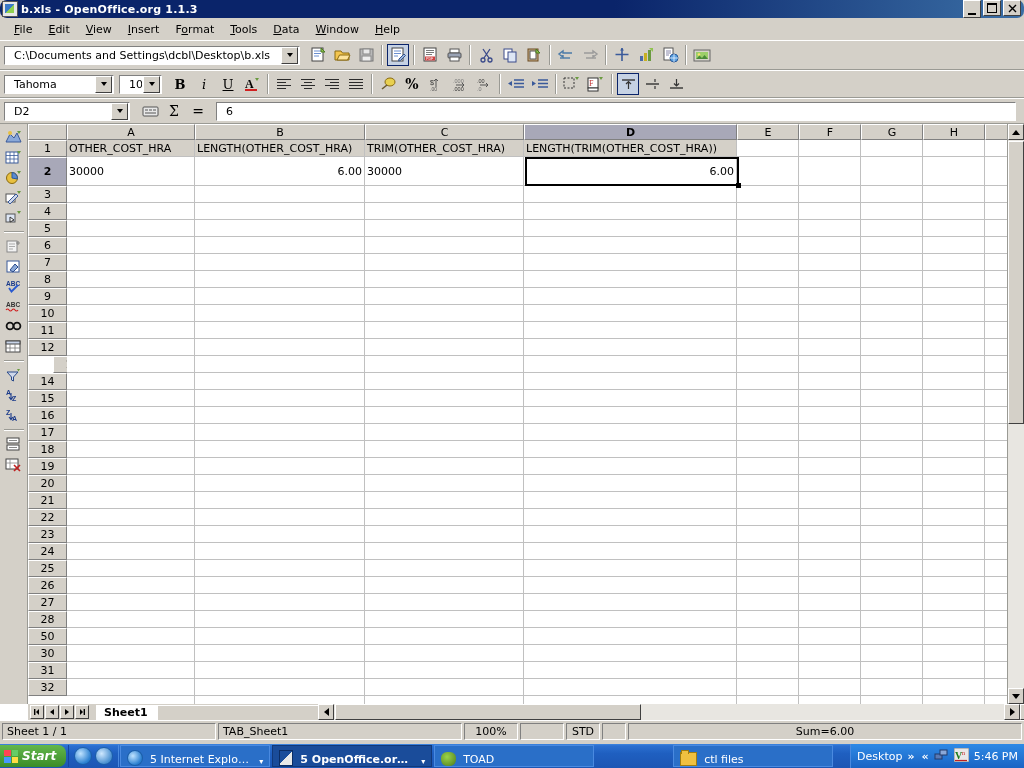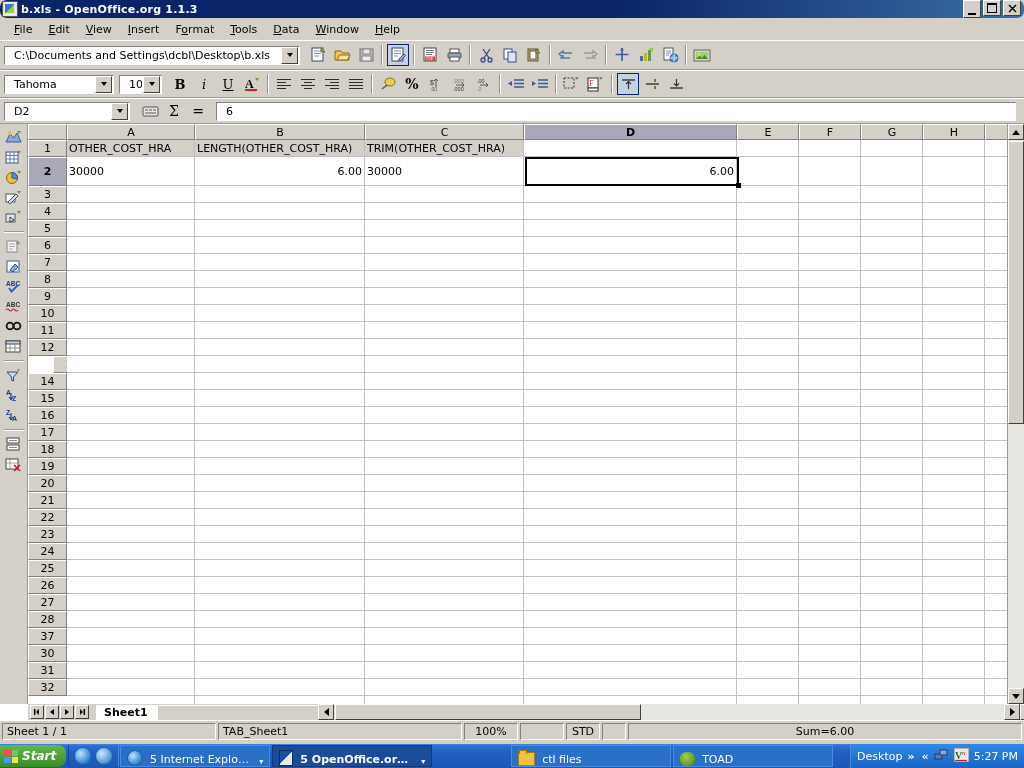--- a/index.html
+++ b/index.html
@@ -627,21 +627,21 @@
           <div class="rh" style="height: 17px;">19</div>
           <div class="rh" style="height: 17px;">20</div>
           <div class="rh" style="height: 17px;">21</div>
           <div class="rh" style="height: 17px;">22</div>
           <div class="rh" style="height: 17px;">23</div>
           <div class="rh" style="height: 17px;">24</div>
           <div class="rh" style="height: 17px;">25</div>
           <div class="rh" style="height: 17px;">26</div>
           <div class="rh" style="height: 17px;">27</div>
           <div class="rh" style="height: 17px;">28</div>
-          <div class="rh" style="height: 17px;">37</div>
+          <div class="rh" style="height: 17px;">50</div>
           <div class="rh" style="height: 17px;">30</div>
           <div class="rh" style="height: 17px;">31</div>
           <div class="rh" style="height: 17px;">32</div>
         </div>
 
       <div class="cells" id="cellsurface">
           <div class="gl-h" style="top: 555px;"></div>
           <div class="gl-h" style="top: 538px;"></div>
           <div class="gl-h" style="top: 521px;"></div>
           <div class="gl-h" style="top: 504px;"></div>
@@ -680,20 +680,21 @@
           <div class="gl-v" style="left: 669px;"></div>
           <div class="gl-v" style="left: 456px;"></div>
           <div class="gl-v" style="left: 297px;"></div>
           <div class="gl-v" style="left: 127px;"></div>
 
         <div class="cursor" style="left:458px;top:17px;width:214px;height:29px;"></div>
         <div class="fillhandle" style="left:669px;top:43px;"></div>
       <div class="cell hdrcell" style="left: 0px; top: 0px; width: 127px; height: 16px;">OTHER_COST_HRA</div>
           <div class="cell hdrcell" style="left: 128px; top: 0px; width: 169px; height: 16px;">LENGTH(OTHER_COST_HRA)</div>
           <div class="cell hdrcell" style="left: 298px; top: 0px; width: 158px; height: 16px;">TRIM(OTHER_COST_HRA)</div>
+          <div class="cell hdrcell" style="left: 457px; top: 0px; width: 212px; height: 16px;">LENGTH(TRIM(OTHER_COST_HRA))</div>
           <div class="cell" style="left: 0px; top: 17px; width: 127px; height: 28px;">30000</div>
           <div class="cell right" style="left: 128px; top: 17px; width: 169px; height: 28px;">6.00</div>
           <div class="cell" style="left: 298px; top: 17px; width: 158px; height: 28px;">30000</div>
           <div class="cell right" style="left: 457px; top: 17px; width: 212px; height: 28px;">6.00</div>
         </div>
 
       <div class="vscroll">
         <div class="sbtn" style="position:absolute;left:0;top:0;width:16px;height:16px;">
           <span class="tri tri-u"></span>
         </div>
@@ -776,45 +777,45 @@
       <span class="lbl">5 Internet Explorer</span>
       <span class="dd">▾</span>
     </div>
 
     <div class="taskbtn active" style="width:160px;">
       <span class="ooico"></span>
       <span class="lbl">5 OpenOffice.org 1.1.3</span>
       <span class="dd">▾</span>
     </div>
 
+    <div class="taskbtn" style="width:160px;">
+      <span class="toadico"></span>
+      <span class="lbl">TOAD</span>
+    </div>
+
     <div class="taskbtn" style="width:160px;margin-left:78px;">
       <span class="folderico"></span>
       <span class="lbl">ctl files</span>
-    </div>
-
-    <div class="taskbtn" style="width:160px;">
-      <span class="toadico"></span>
-      <span class="lbl">TOAD</span>
     </div>
 
     <div class="tray">
       <span>Desktop</span>
       <span style="font-weight:bold;">»</span>
       <span style="margin-left:2px;font-weight:bold;">«</span>
       <span>
         <svg width="15" height="14" viewBox="0 0 15 14">
             <rect x="1" y="6" width="7" height="5" fill="#5a7ab5" stroke="#223a6a"></rect>
             <rect x="6" y="2" width="7" height="5" fill="#8aa8d8" stroke="#223a6a"></rect>
           </svg>
       </span>
       <span>
         <svg width="15" height="14" viewBox="0 0 15 14">
             <rect x="0" y="0" width="15" height="14" fill="#e8e8e8" stroke="#888"></rect>
             <text x="1" y="11" font-size="10" font-weight="bold" fill="#1a7a1a" font-family="serif">V</text>
             <text x="8" y="7" font-size="6" fill="#c02020" font-family="serif">n</text>
             <path d="M1 12.5h12" stroke="#c02020" stroke-width="1.2"></path>
           </svg>
       </span>
-      <span>5:27 PM</span>
+      <span>5:46 PM</span>
     </div>
   </div>
 
 </div>
 
 </body></html>

